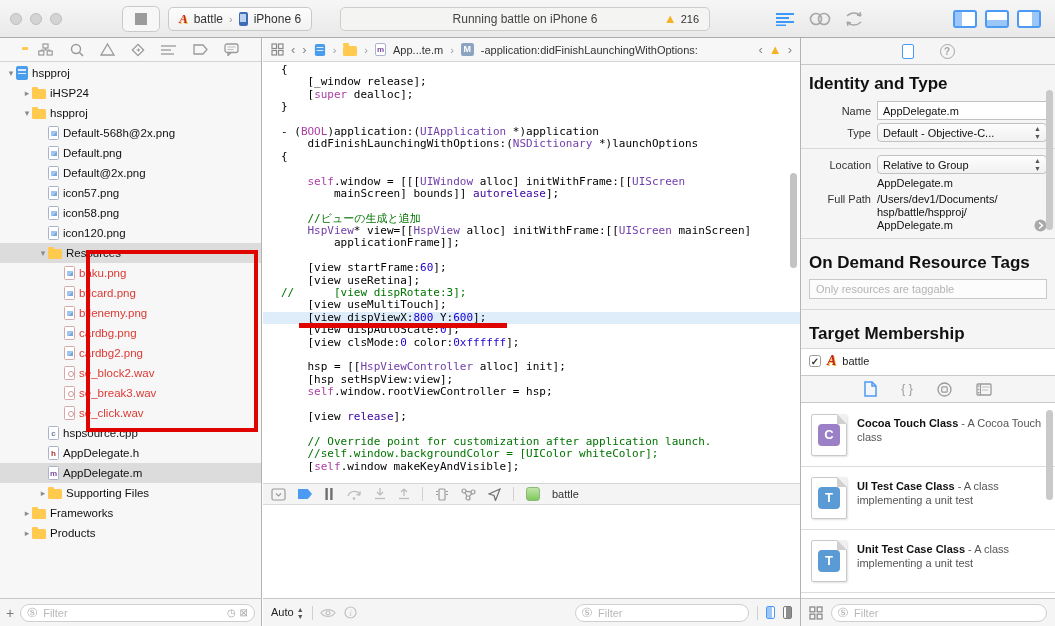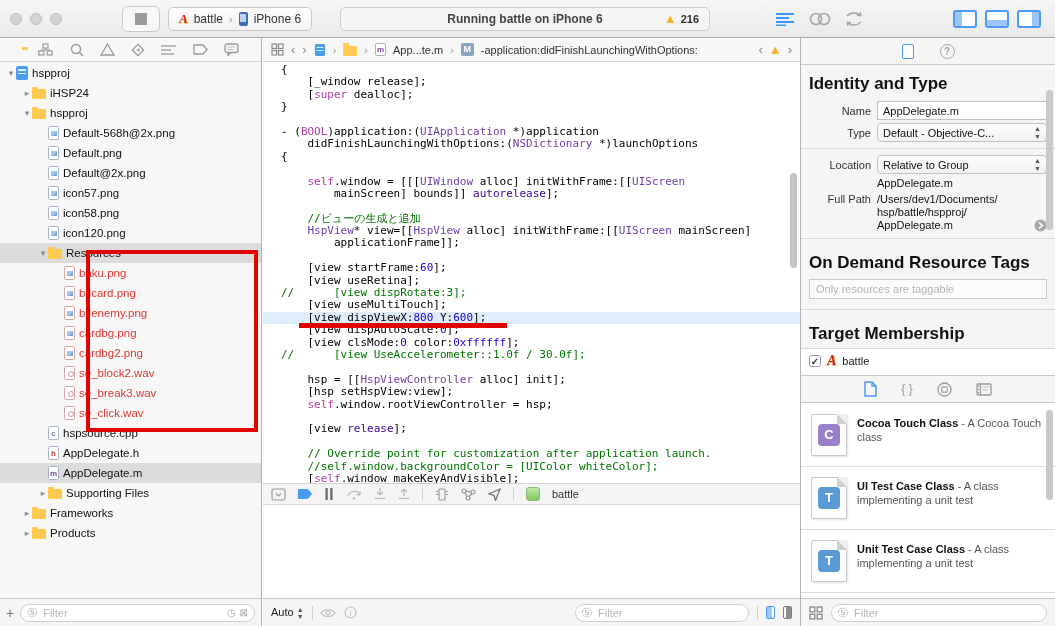--- a/index.html
+++ b/index.html
@@ -13,21 +13,21 @@
   .tl{position:absolute;top:13px;width:12px;height:12px;border-radius:50%;background:#d4d4d4;border:1px solid #bdbdbd;}
   .tbtn{position:absolute;top:7px;height:24px;border:1px solid #c9c9c9;border-radius:5px;background:linear-gradient(#fdfdfd,#f2f2f2);
     display:flex;align-items:center;justify-content:center;color:#7f7f7f;}
   #scheme{position:absolute;left:115px;top:7px;height:24px;border:1px solid #c9c9c9;border-radius:5px;
     background:linear-gradient(#fdfdfd,#f2f2f2);display:flex;align-items:center;padding:0 10px;gap:6px;font-size:12px;color:#333;}
   .blogo{font:italic bold 13px "Liberation Serif",serif;color:#c8241c;text-shadow:1px 1px 0 #f4c63f;}
   .chev{color:#9a9a9a;font-size:11px;}
   .phone{width:9px;height:14px;background:#3e6db5;border-radius:2px;position:relative;}
   .phone::after{content:"";position:absolute;left:1.5px;top:2px;width:6px;height:8px;background:#bcd3ef;}
   #statusbox{position:absolute;left:340px;top:7px;width:370px;height:24px;border:1px solid #cdcdcd;border-radius:5px;
-    background:#f4f4f2;display:flex;align-items:center;justify-content:center;font-size:12px;color:#444;font-weight:bold;}
+    background:#f4f4f2;display:flex;align-items:center;justify-content:center;font-size:12px;color:#444;}
   #statuswarn{position:absolute;right:10px;top:4px;display:flex;align-items:center;gap:4px;font-size:11px;color:#333;}
   .warn-tri{color:#f6b225;font-size:13px;line-height:1;}
   .seg{position:absolute;top:9px;height:20px;display:flex;align-items:center;}
   .seg .sicon{width:34px;text-align:center;}
   .toggle{width:24px;height:18px;border:2px solid #4b9bf5;border-radius:3px;position:relative;margin-left:8px;background:#fff;}
   .toggle .fill{position:absolute;background:#9cc6f7;}
 
   
   #navigator{position:absolute;left:0;top:38px;width:262px;bottom:28px;background:#f7f7f7;border-right:1px solid #b3b3b3;}
   #nav-tabs{position:absolute;left:0;top:0;width:100%;height:24px;border-bottom:1px solid #d4d4d4;
@@ -451,21 +451,20 @@
         <div class="cl"><span class="tk-d">    </span><span class="tk-c">HspView</span><span class="tk-d">* view=[[</span><span class="tk-c">HspView</span><span class="tk-d"> alloc] initWithFrame:[[</span><span class="tk-c">UIScreen</span><span class="tk-d"> mainScreen]</span></div>
         <div class="cl"><span class="tk-d">        applicationFrame]];</span></div>
         <div class="cl"></div>
         <div class="cl"><span class="tk-d">    [view startFrame:</span><span class="tk-n">60</span><span class="tk-d">];</span></div>
         <div class="cl"><span class="tk-d">    [view useRetina];</span></div>
         <div class="cl"><span class="tk-m">//      [view dispRotate:3];</span></div>
         <div class="cl"><span class="tk-d">    [view useMultiTouch];</span></div>
         <div class="cl hl"><span class="tk-d">    [view dispViewX:</span><span class="tk-n">800</span><span class="tk-d"> Y:</span><span class="tk-n">600</span><span class="tk-d">];</span><div id="anno-line" style="top: 11px;"></div></div>
         <div class="cl"><span class="tk-d">    [view dispAutoScale:</span><span class="tk-n">0</span><span class="tk-d">];</span></div>
         <div class="cl"><span class="tk-d">    [view clsMode:</span><span class="tk-n">0</span><span class="tk-d"> color:</span><span class="tk-n">0xffffff</span><span class="tk-d">];</span></div>
-        <div class="cl"><span class="tk-m">//      [view UseAccelerometer::1.0f / 30.0f];</span></div>
         <div class="cl"></div>
         <div class="cl"><span class="tk-d">    hsp = [[</span><span class="tk-c">HspViewController</span><span class="tk-d"> alloc] init];</span></div>
         <div class="cl"><span class="tk-d">    [hsp setHspView:view];</span></div>
         <div class="cl"><span class="tk-d">    </span><span class="tk-k">self</span><span class="tk-d">.window.rootViewController = hsp;</span></div>
         <div class="cl"></div>
         <div class="cl"><span class="tk-d">    [view </span><span class="tk-s">release</span><span class="tk-d">];</span></div>
         <div class="cl"></div>
         <div class="cl"><span class="tk-m">    // Override point for customization after application launch.</span></div>
         <div class="cl"><span class="tk-m">    //self.window.backgroundColor = [UIColor whiteColor];</span></div>
         <div class="cl"><span class="tk-d">    [</span><span class="tk-k">self</span><span class="tk-d">.window makeKeyAndVisible];</span></div>

